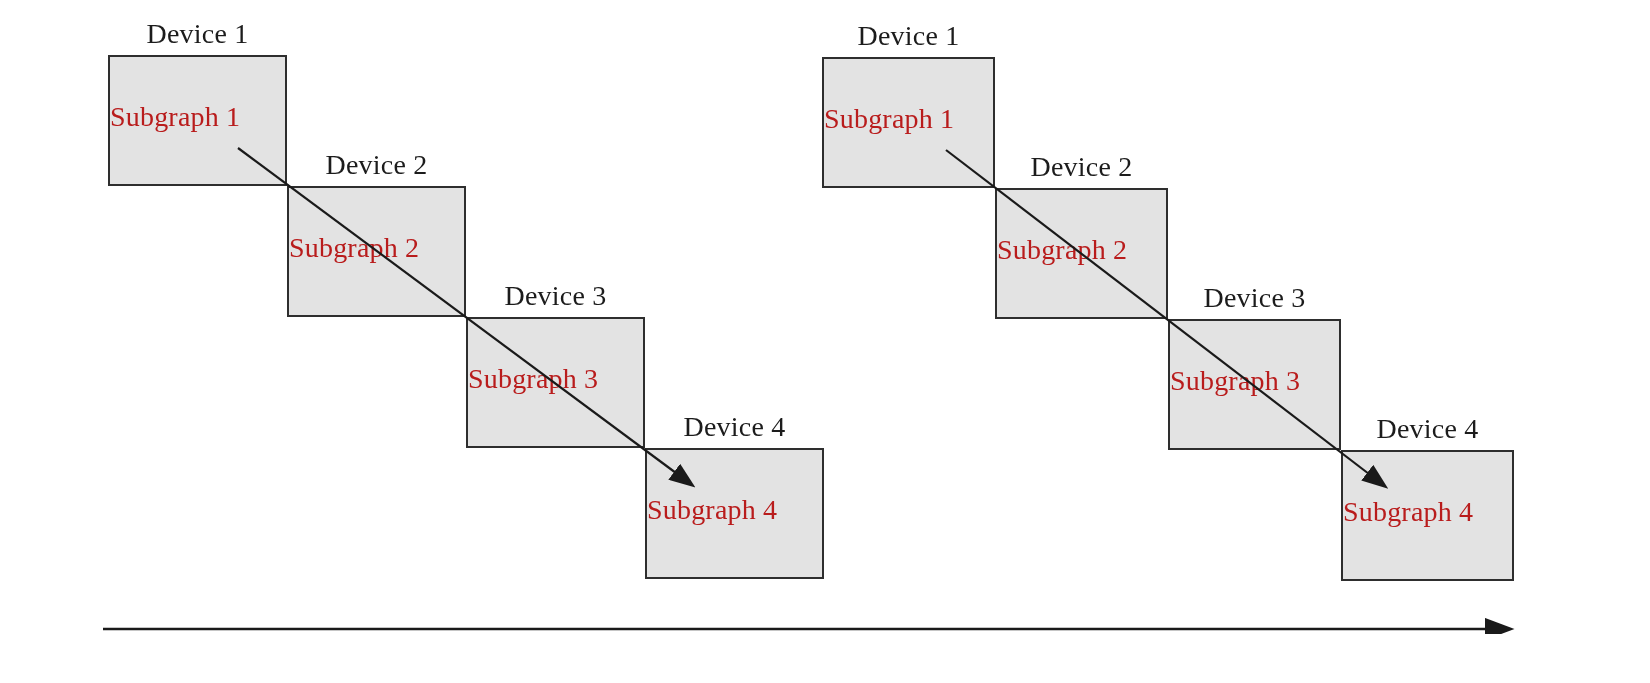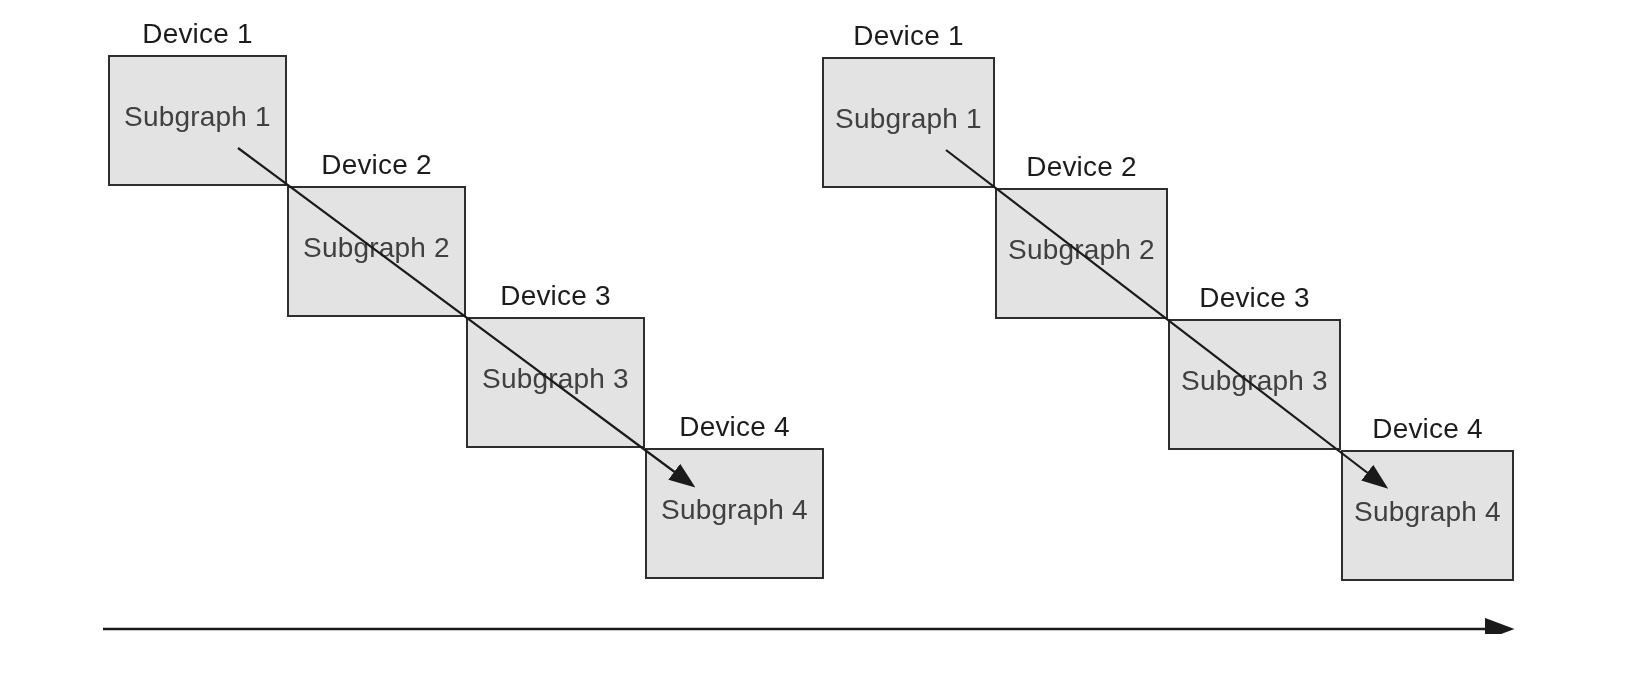--- a/index.html
+++ b/index.html
@@ -7,31 +7,31 @@
     padding: 0;
     background: #ffffff;
     font-family: "Liberation Sans", "DejaVu Sans", sans-serif;
   }
   #canvas {
     position: relative;
     width: 1650px;
     height: 634px;
     background: #ffffff;
     overflow: hidden;
+    font-family: Liberation Serif, serif;
   }
   .subgraph-box {
     position: absolute;
     box-sizing: border-box;
     background: #e3e3e3;
     border: 2px solid #2e2e2e;
     display: flex;
     align-items: center;
-    justify-content: center;
     font-size: 28px;
-    color: #404040;
+    color: #b91c1c;
     letter-spacing: 0.2px;
   }
   .subgraph-box .subgraph-text {
     transform: translateY(-4px);
     white-space: nowrap;
   }
   .device-label {
     position: absolute;
     height: 34px;
     line-height: 34px;

